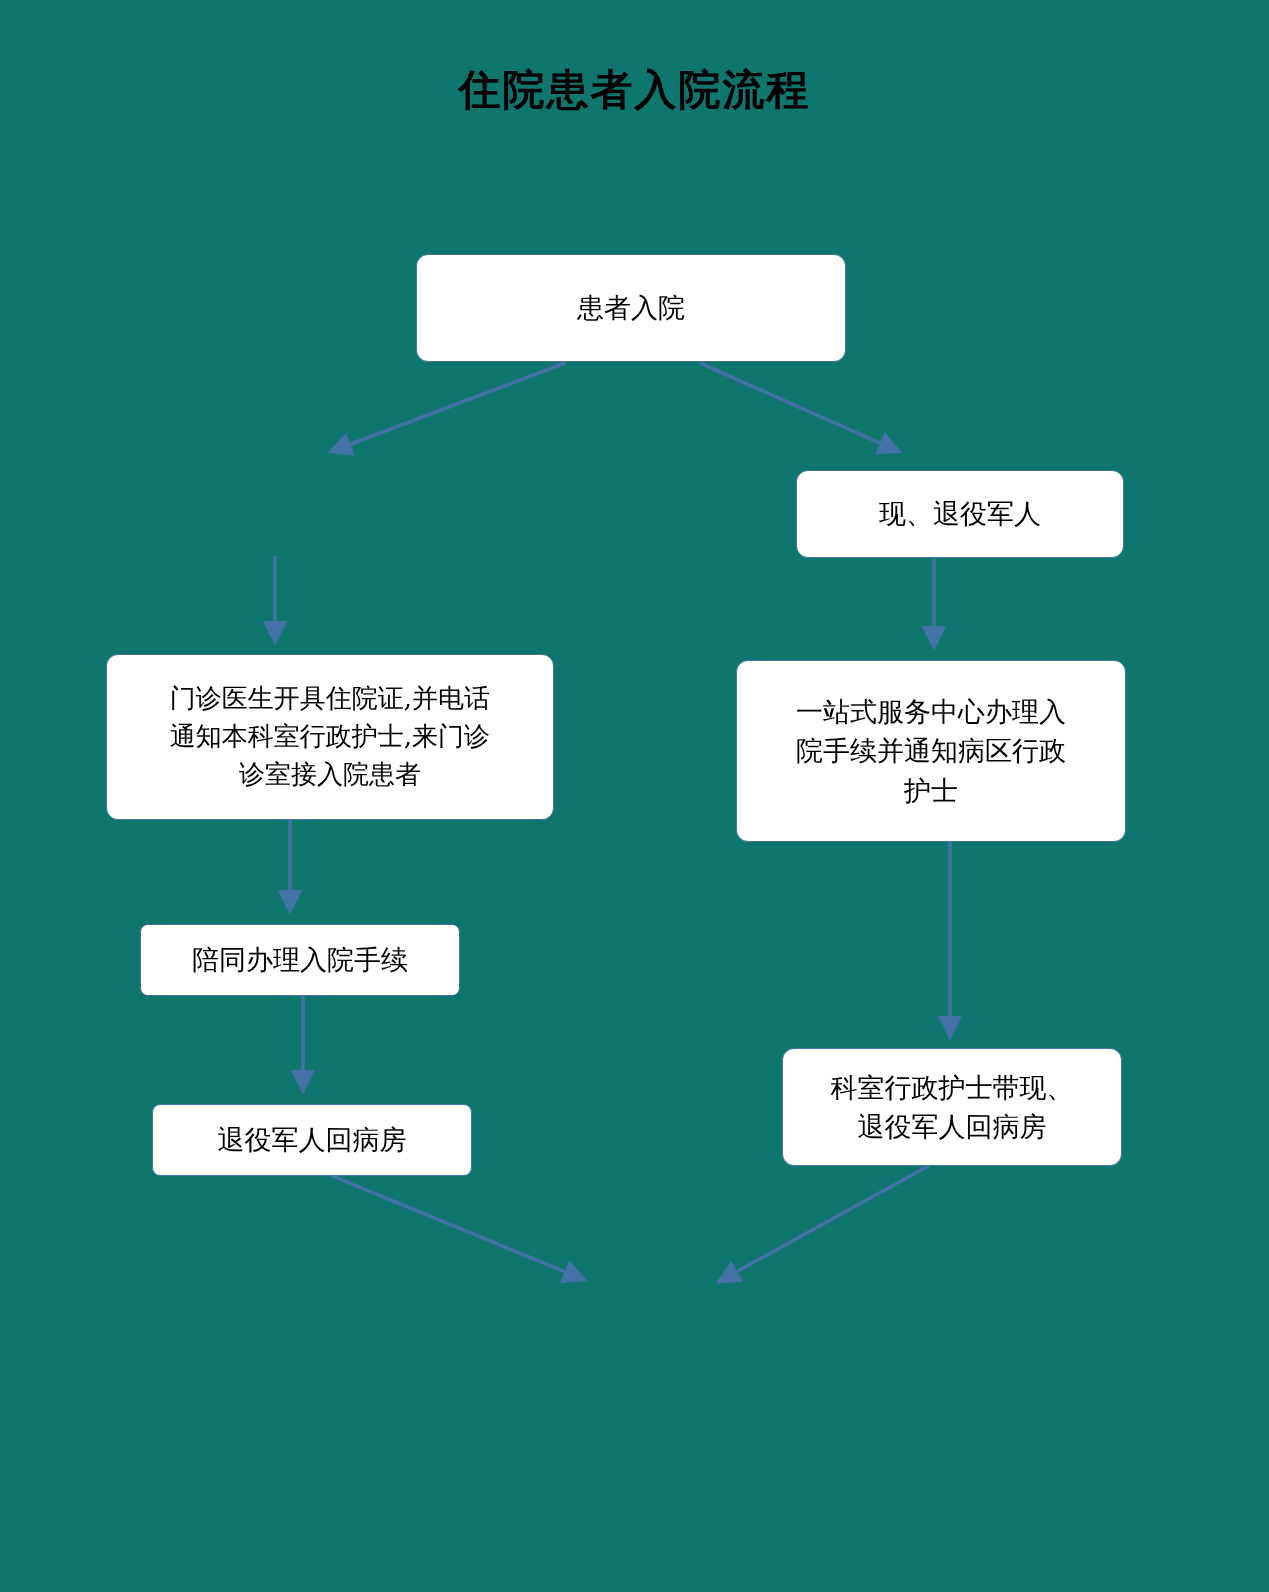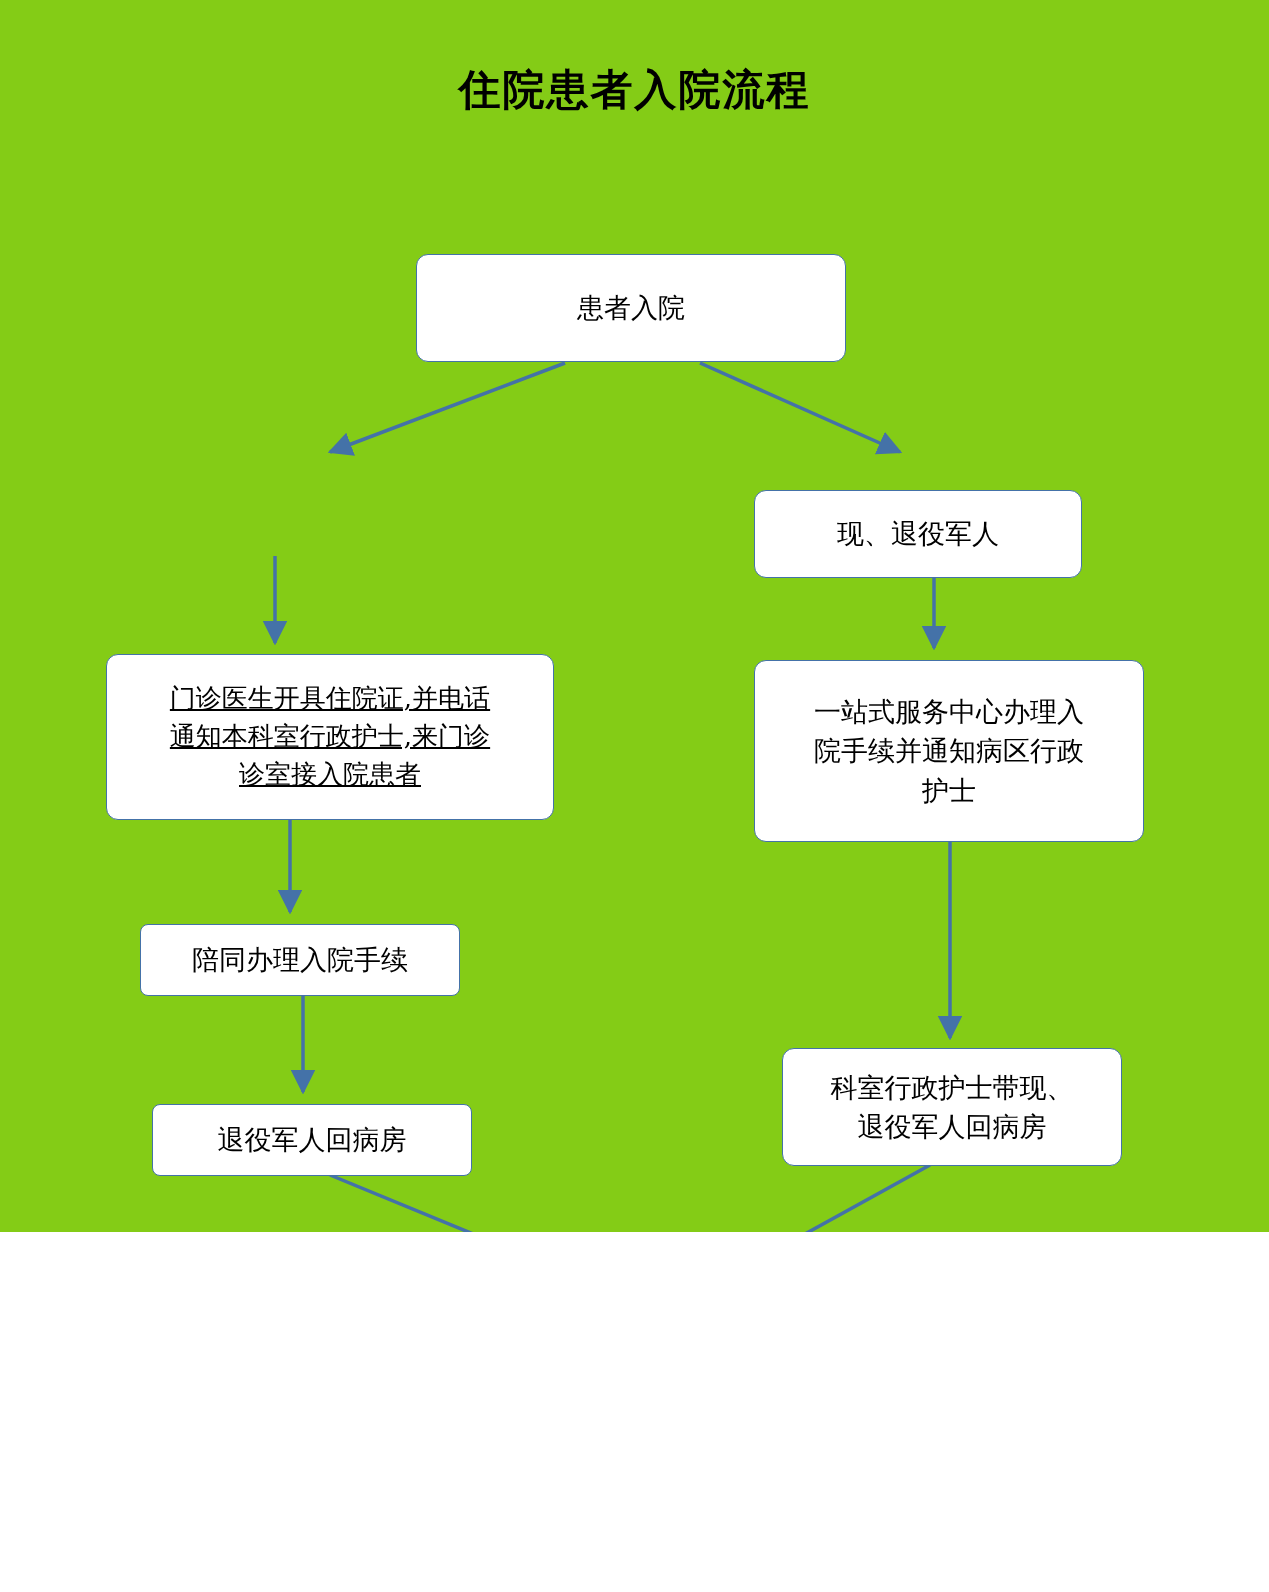--- a/index.html
+++ b/index.html
@@ -6,22 +6,22 @@
     margin: 0;
     padding: 0;
     background: #ffffff;
   }
   body {
     font-family: "DejaVu Sans", "Liberation Sans", sans-serif;
   }
   #canvas {
     position: relative;
     width: 1269px;
-    height: 1232px;
-    background: #84cc16;
+    height: 1592px;
+    background: #0f766e;
     overflow: hidden;
   }
   #edges {
     position: absolute;
     left: 0;
     top: 0;
     width: 1269px;
     height: 1592px;
     pointer-events: none;
   }
@@ -99,31 +99,31 @@
 
       <path d="M 930 1165 L 718 1282"></path>
     </g>
   </svg>
 
   <div class="node" style="left:416px; top:254px; width:430px; height:108px;">
     <span class="txt">患者入院</span>
   </div>
 
 
-  <div class="node" style="left:754px; top:470px; width:328px; height:88px;margin-top:20px;">
+  <div class="node" style="left:796px; top:470px; width:328px; height:88px;">
     <span class="txt">现、退役军人</span>
   </div>
 
-  <div class="node" style="left:106px; top:654px; width:448px; height:166px; font-size:26px;text-decoration:underline;">
+  <div class="node" style="left:106px; top:654px; width:448px; height:166px; font-size:26px;">
     <span class="txt">门诊医生开具住院证,并电话
 通知本科室行政护士,来门诊
 诊室接入院患者</span>
   </div>
 
-  <div class="node" style="left:754px; top:660px; width:390px; height:182px; font-size:27px;">
+  <div class="node" style="left:736px; top:660px; width:390px; height:182px; font-size:27px;">
     <span class="txt">一站式服务中心办理入
 院手续并通知病区行政
 护士</span>
   </div>
 
   <div class="node small-radius" style="left:140px; top:924px; width:320px; height:72px;">
     <span class="txt">陪同办理入院手续</span>
   </div>
 
   <div class="node small-radius" style="left:152px; top:1104px; width:320px; height:72px;">

